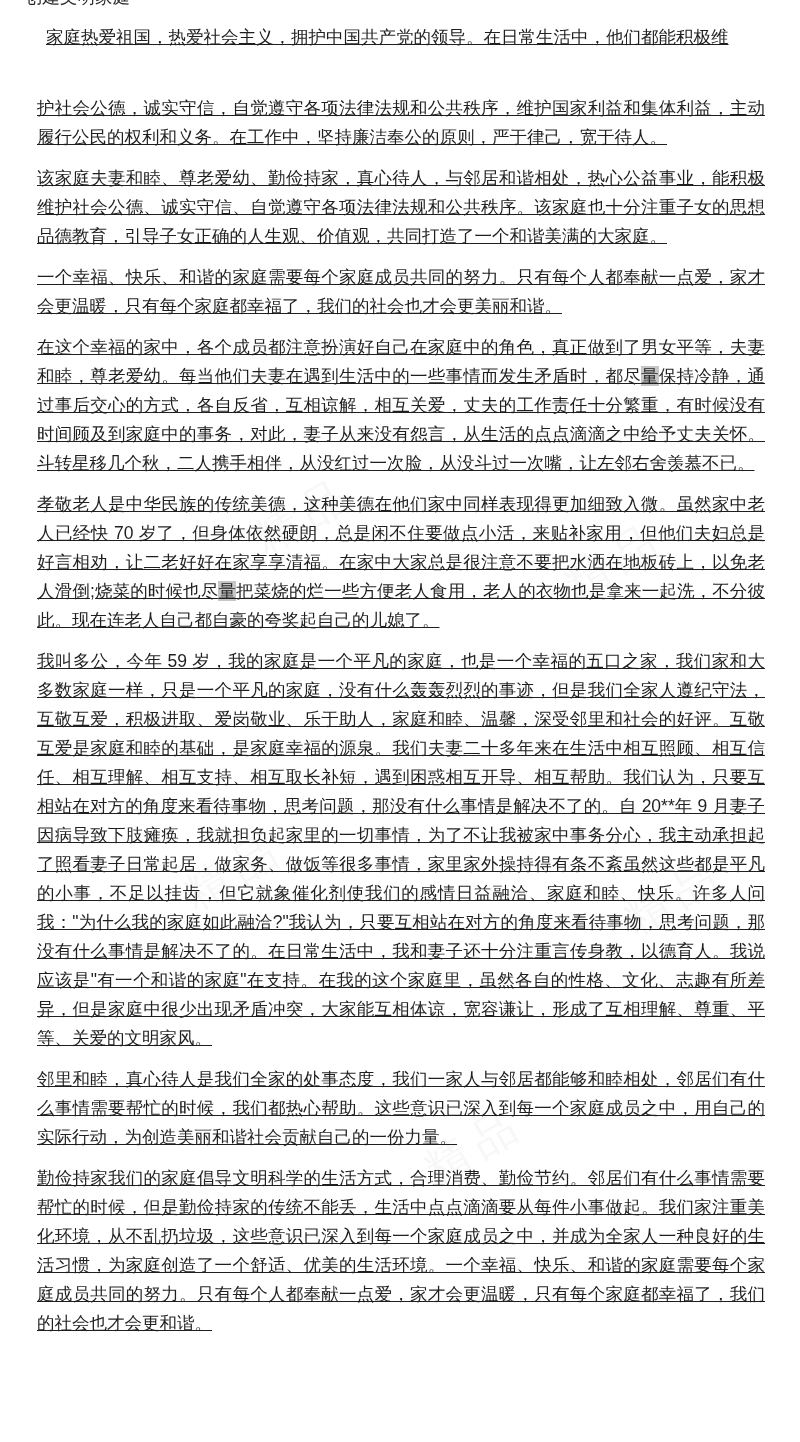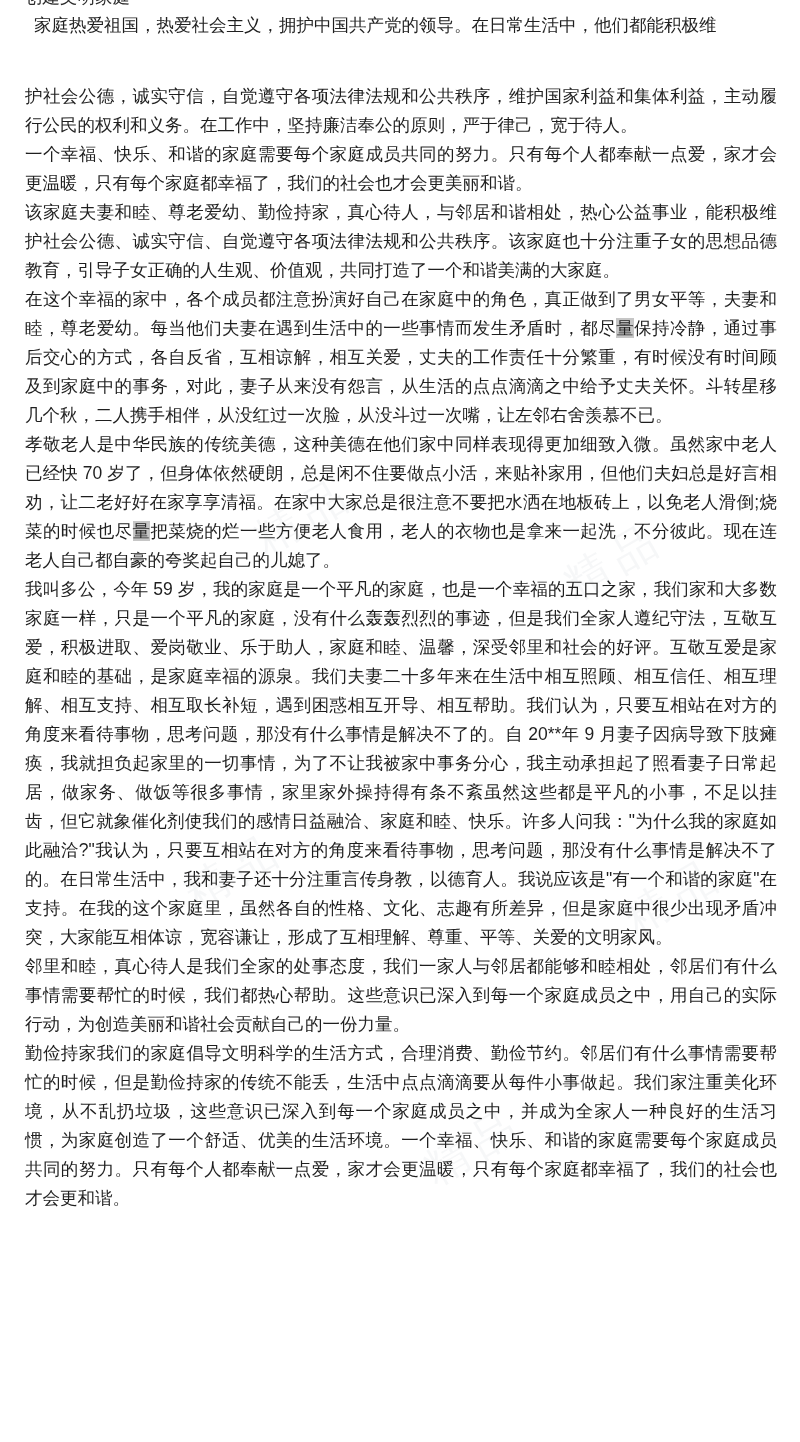--- a/index.html
+++ b/index.html
@@ -29,25 +29,26 @@
     width: 760px;
     text-indent: 9px;
   }
   .body-text {
     position: absolute;
     top: 82px;
     left: 25px;
     width: 752px;
   }
   .para {
-    margin: 0;
+    margin: 12px;
     padding: 0;
     text-align: justify;
     text-justify: inter-ideograph;
     word-break: break-all;
+    text-decoration: underline;
   }
   .hl { background: #c6c6c6; }
   .watermark {
     position: absolute;
     font-size: 44px;
     letter-spacing: 10px;
     color: #aeb6be;
     opacity: 0.10;
     transform: rotate(-30deg);
     white-space: nowrap;
@@ -70,22 +71,22 @@
   <span class="watermark wm3">精品</span>
   <span class="watermark wm4">精品</span>
   <span class="watermark wm5">精品</span>
 
   <div class="clipped-heading">创建文明家庭</div>
 
   <div class="intro-line para">家庭热爱祖国，热爱社会主义，拥护中国共产党的领导。在日常生活中，他们都能积极维</div>
 
   <div class="body-text">
     <p class="para">护社会公德，诚实守信，自觉遵守各项法律法规和公共秩序，维护国家利益和集体利益，主动履行公民的权利和义务。在工作中，坚持廉洁奉公的原则，严于律己，宽于待人。</p>
+    <p class="para">该家庭夫妻和睦、尊老爱幼、勤俭持家，真心待人，与邻居和谐相处，热心公益事业，能积极维护社会公德、诚实守信、自觉遵守各项法律法规和公共秩序。该家庭也十分注重子女的思想品德教育，引导子女正确的人生观、价值观，共同打造了一个和谐美满的大家庭。</p>
     <p class="para">一个幸福、快乐、和谐的家庭需要每个家庭成员共同的努力。只有每个人都奉献一点爱，家才会更温暖，只有每个家庭都幸福了，我们的社会也才会更美丽和谐。</p>
-    <p class="para">该家庭夫妻和睦、尊老爱幼、勤俭持家，真心待人，与邻居和谐相处，热心公益事业，能积极维护社会公德、诚实守信、自觉遵守各项法律法规和公共秩序。该家庭也十分注重子女的思想品德教育，引导子女正确的人生观、价值观，共同打造了一个和谐美满的大家庭。</p>
     <p class="para">在这个幸福的家中，各个成员都注意扮演好自己在家庭中的角色，真正做到了男女平等，夫妻和睦，尊老爱幼。每当他们夫妻在遇到生活中的一些事情而发生矛盾时，都尽<span class="hl">量</span>保持冷静，通过事后交心的方式，各自反省，互相谅解，相互关爱，丈夫的工作责任十分繁重，有时候没有时间顾及到家庭中的事务，对此，妻子从来没有怨言，从生活的点点滴滴之中给予丈夫关怀。斗转星移几个秋，二人携手相伴，从没红过一次脸，从没斗过一次嘴，让左邻右舍羡慕不已。</p>
     <p class="para">孝敬老人是中华民族的传统美德，这种美德在他们家中同样表现得更加细致入微。虽然家中老人已经快 70 岁了，但身体依然硬朗，总是闲不住要做点小活，来贴补家用，但他们夫妇总是好言相劝，让二老好好在家享享清福。在家中大家总是很注意不要把水洒在地板砖上，以免老人滑倒;烧菜的时候也尽<span class="hl">量</span>把菜烧的烂一些方便老人食用，老人的衣物也是拿来一起洗，不分彼此。现在连老人自己都自豪的夸奖起自己的儿媳了。</p>
     <p class="para">我叫多公，今年 59 岁，我的家庭是一个平凡的家庭，也是一个幸福的五口之家，我们家和大多数家庭一样，只是一个平凡的家庭，没有什么轰轰烈烈的事迹，但是我们全家人遵纪守法，互敬互爱，积极进取、爱岗敬业、乐于助人，家庭和睦、温馨，深受邻里和社会的好评。互敬互爱是家庭和睦的基础，是家庭幸福的源泉。我们夫妻二十多年来在生活中相互照顾、相互信任、相互理解、相互支持、相互取长补短，遇到困惑相互开导、相互帮助。我们认为，只要互相站在对方的角度来看待事物，思考问题，那没有什么事情是解决不了的。自 20**年 9 月妻子因病导致下肢瘫痪，我就担负起家里的一切事情，为了不让我被家中事务分心，我主动承担起了照看妻子日常起居，做家务、做饭等很多事情，家里家外操持得有条不紊虽然这些都是平凡的小事，不足以挂齿，但它就象催化剂使我们的感情日益融洽、家庭和睦、快乐。许多人问我："为什么我的家庭如此融洽?"我认为，只要互相站在对方的角度来看待事物，思考问题，那没有什么事情是解决不了的。在日常生活中，我和妻子还十分注重言传身教，以德育人。我说应该是"有一个和谐的家庭"在支持。在我的这个家庭里，虽然各自的性格、文化、志趣有所差异，但是家庭中很少出现矛盾冲突，大家能互相体谅，宽容谦让，形成了互相理解、尊重、平等、关爱的文明家风。</p>
     <p class="para">邻里和睦，真心待人是我们全家的处事态度，我们一家人与邻居都能够和睦相处，邻居们有什么事情需要帮忙的时候，我们都热心帮助。这些意识已深入到每一个家庭成员之中，用自己的实际行动，为创造美丽和谐社会贡献自己的一份力量。</p>
     <p class="para">勤俭持家我们的家庭倡导文明科学的生活方式，合理消费、勤俭节约。邻居们有什么事情需要帮忙的时候，但是勤俭持家的传统不能丢，生活中点点滴滴要从每件小事做起。我们家注重美化环境，从不乱扔垃圾，这些意识已深入到每一个家庭成员之中，并成为全家人一种良好的生活习惯，为家庭创造了一个舒适、优美的生活环境。一个幸福、快乐、和谐的家庭需要每个家庭成员共同的努力。只有每个人都奉献一点爱，家才会更温暖，只有每个家庭都幸福了，我们的社会也才会更和谐。</p>
   </div>
 
 </div>
 
 </body></html>

